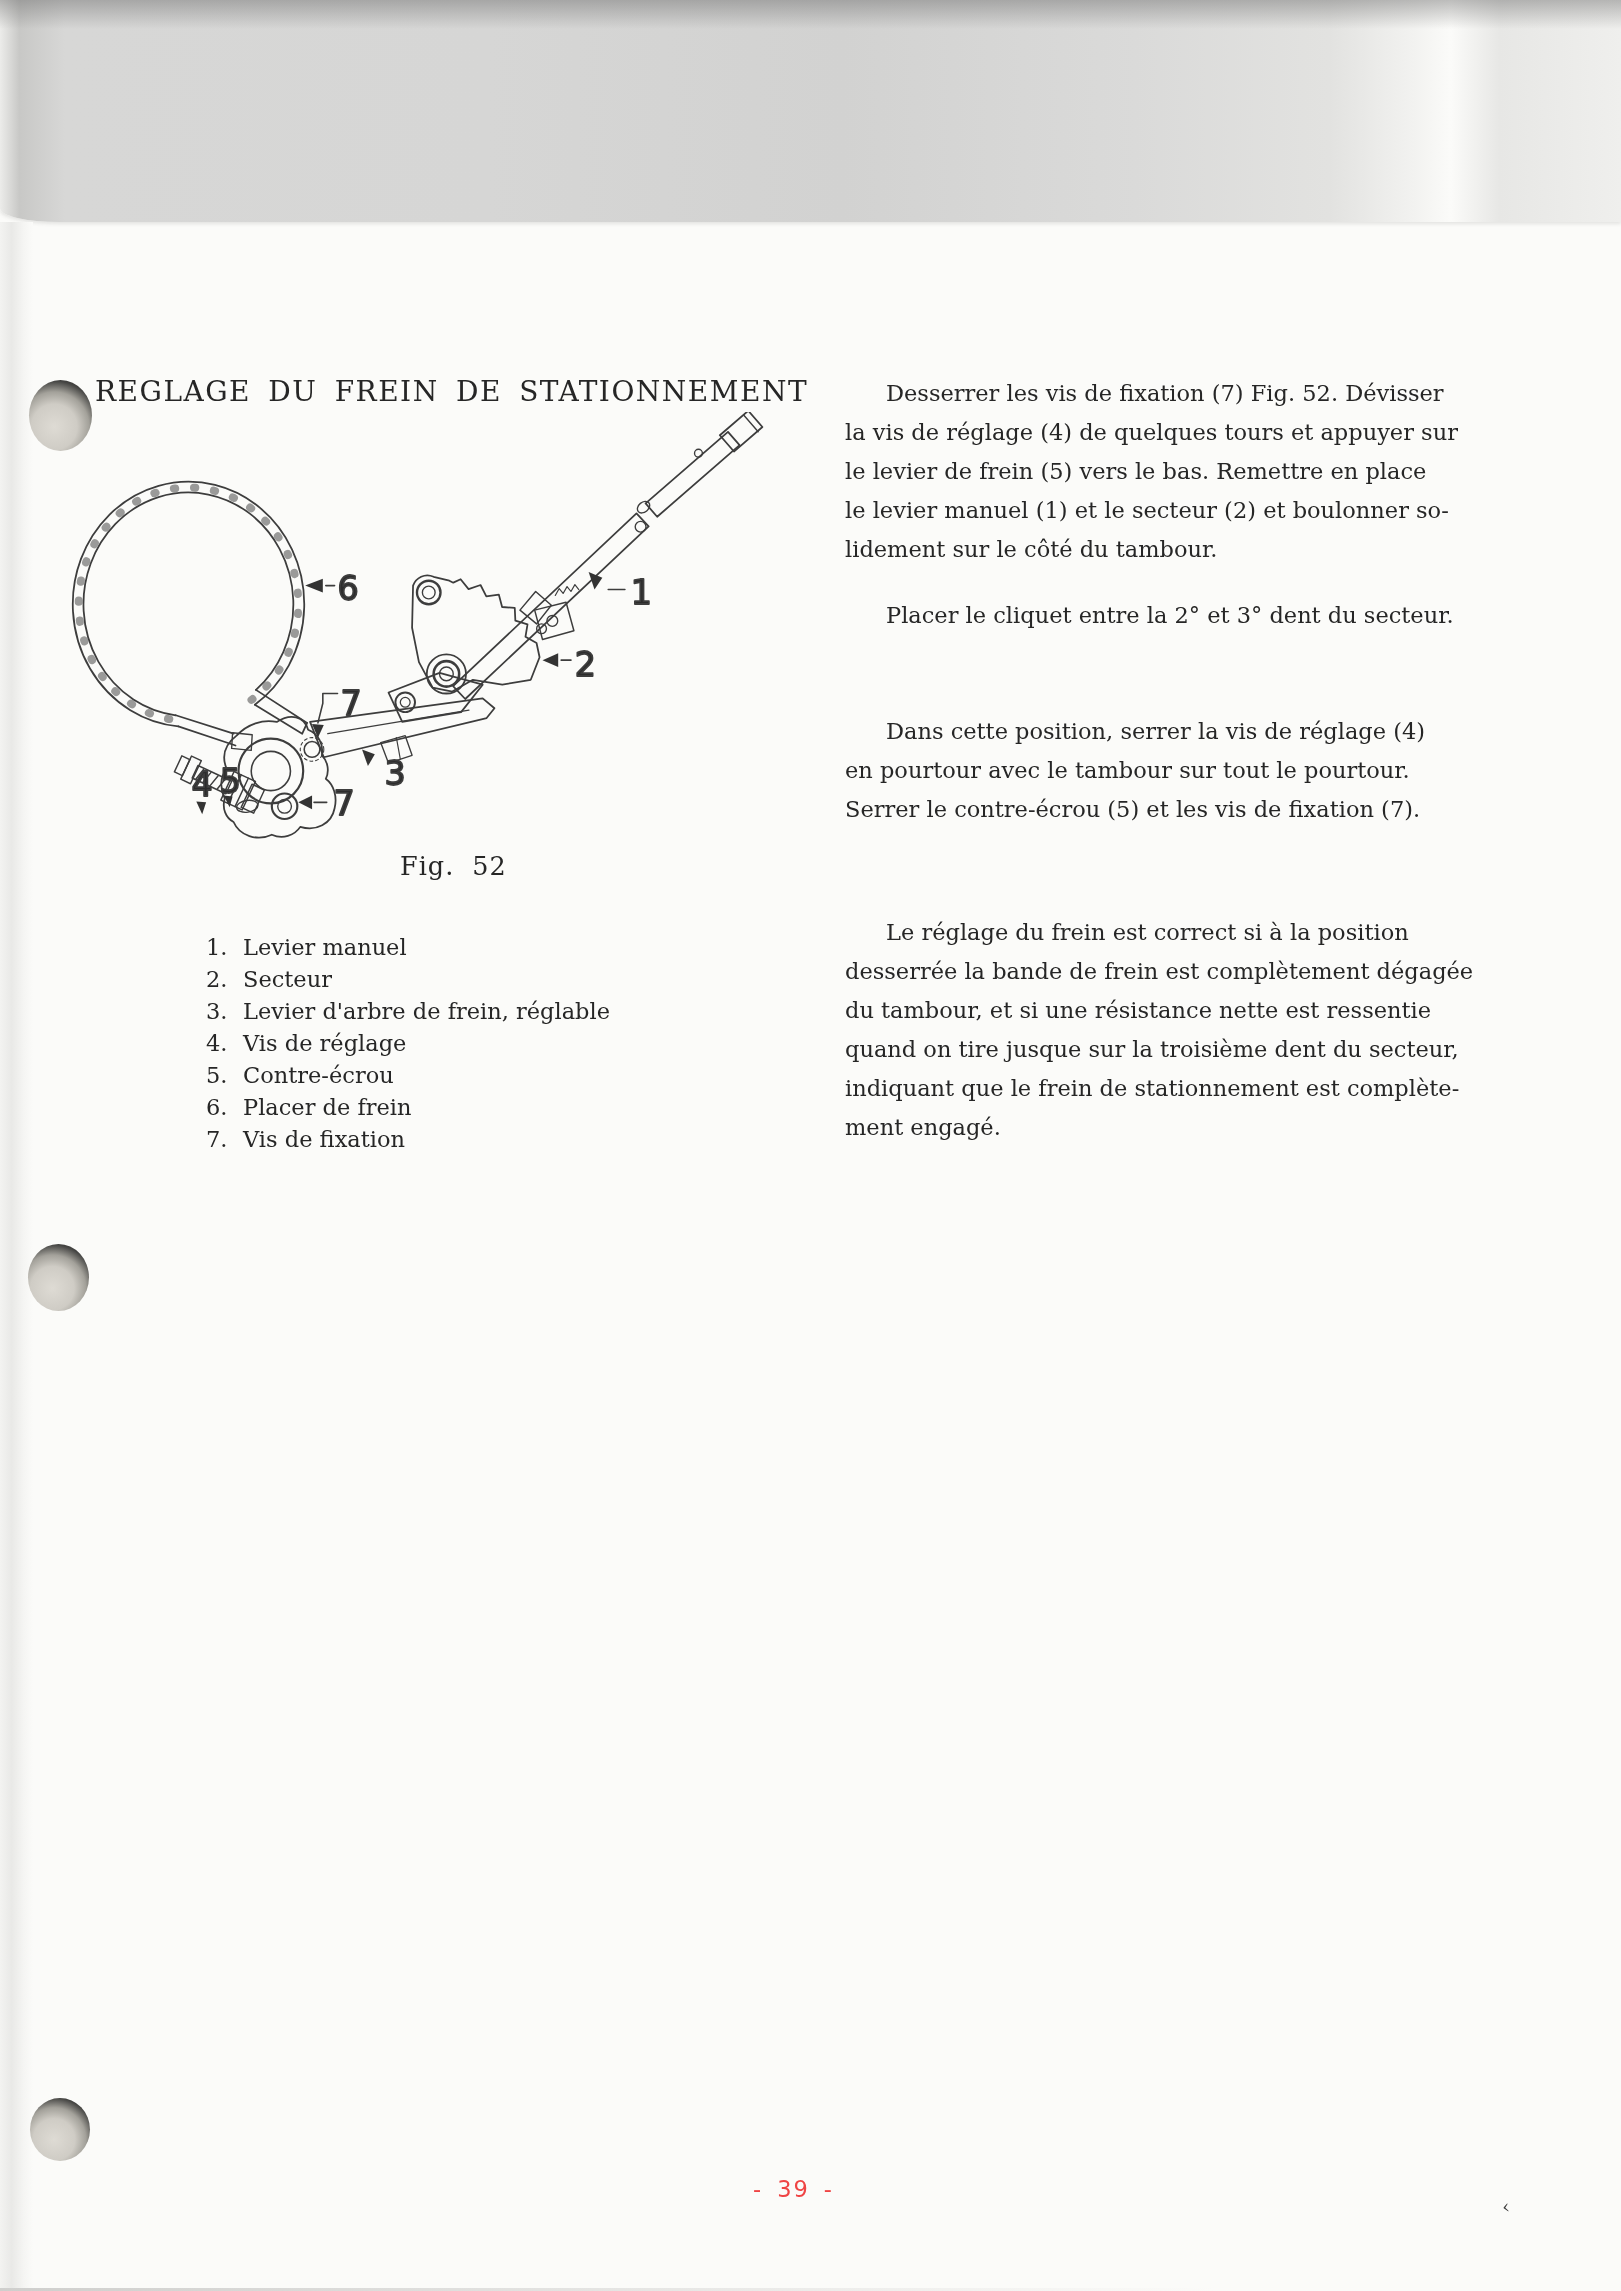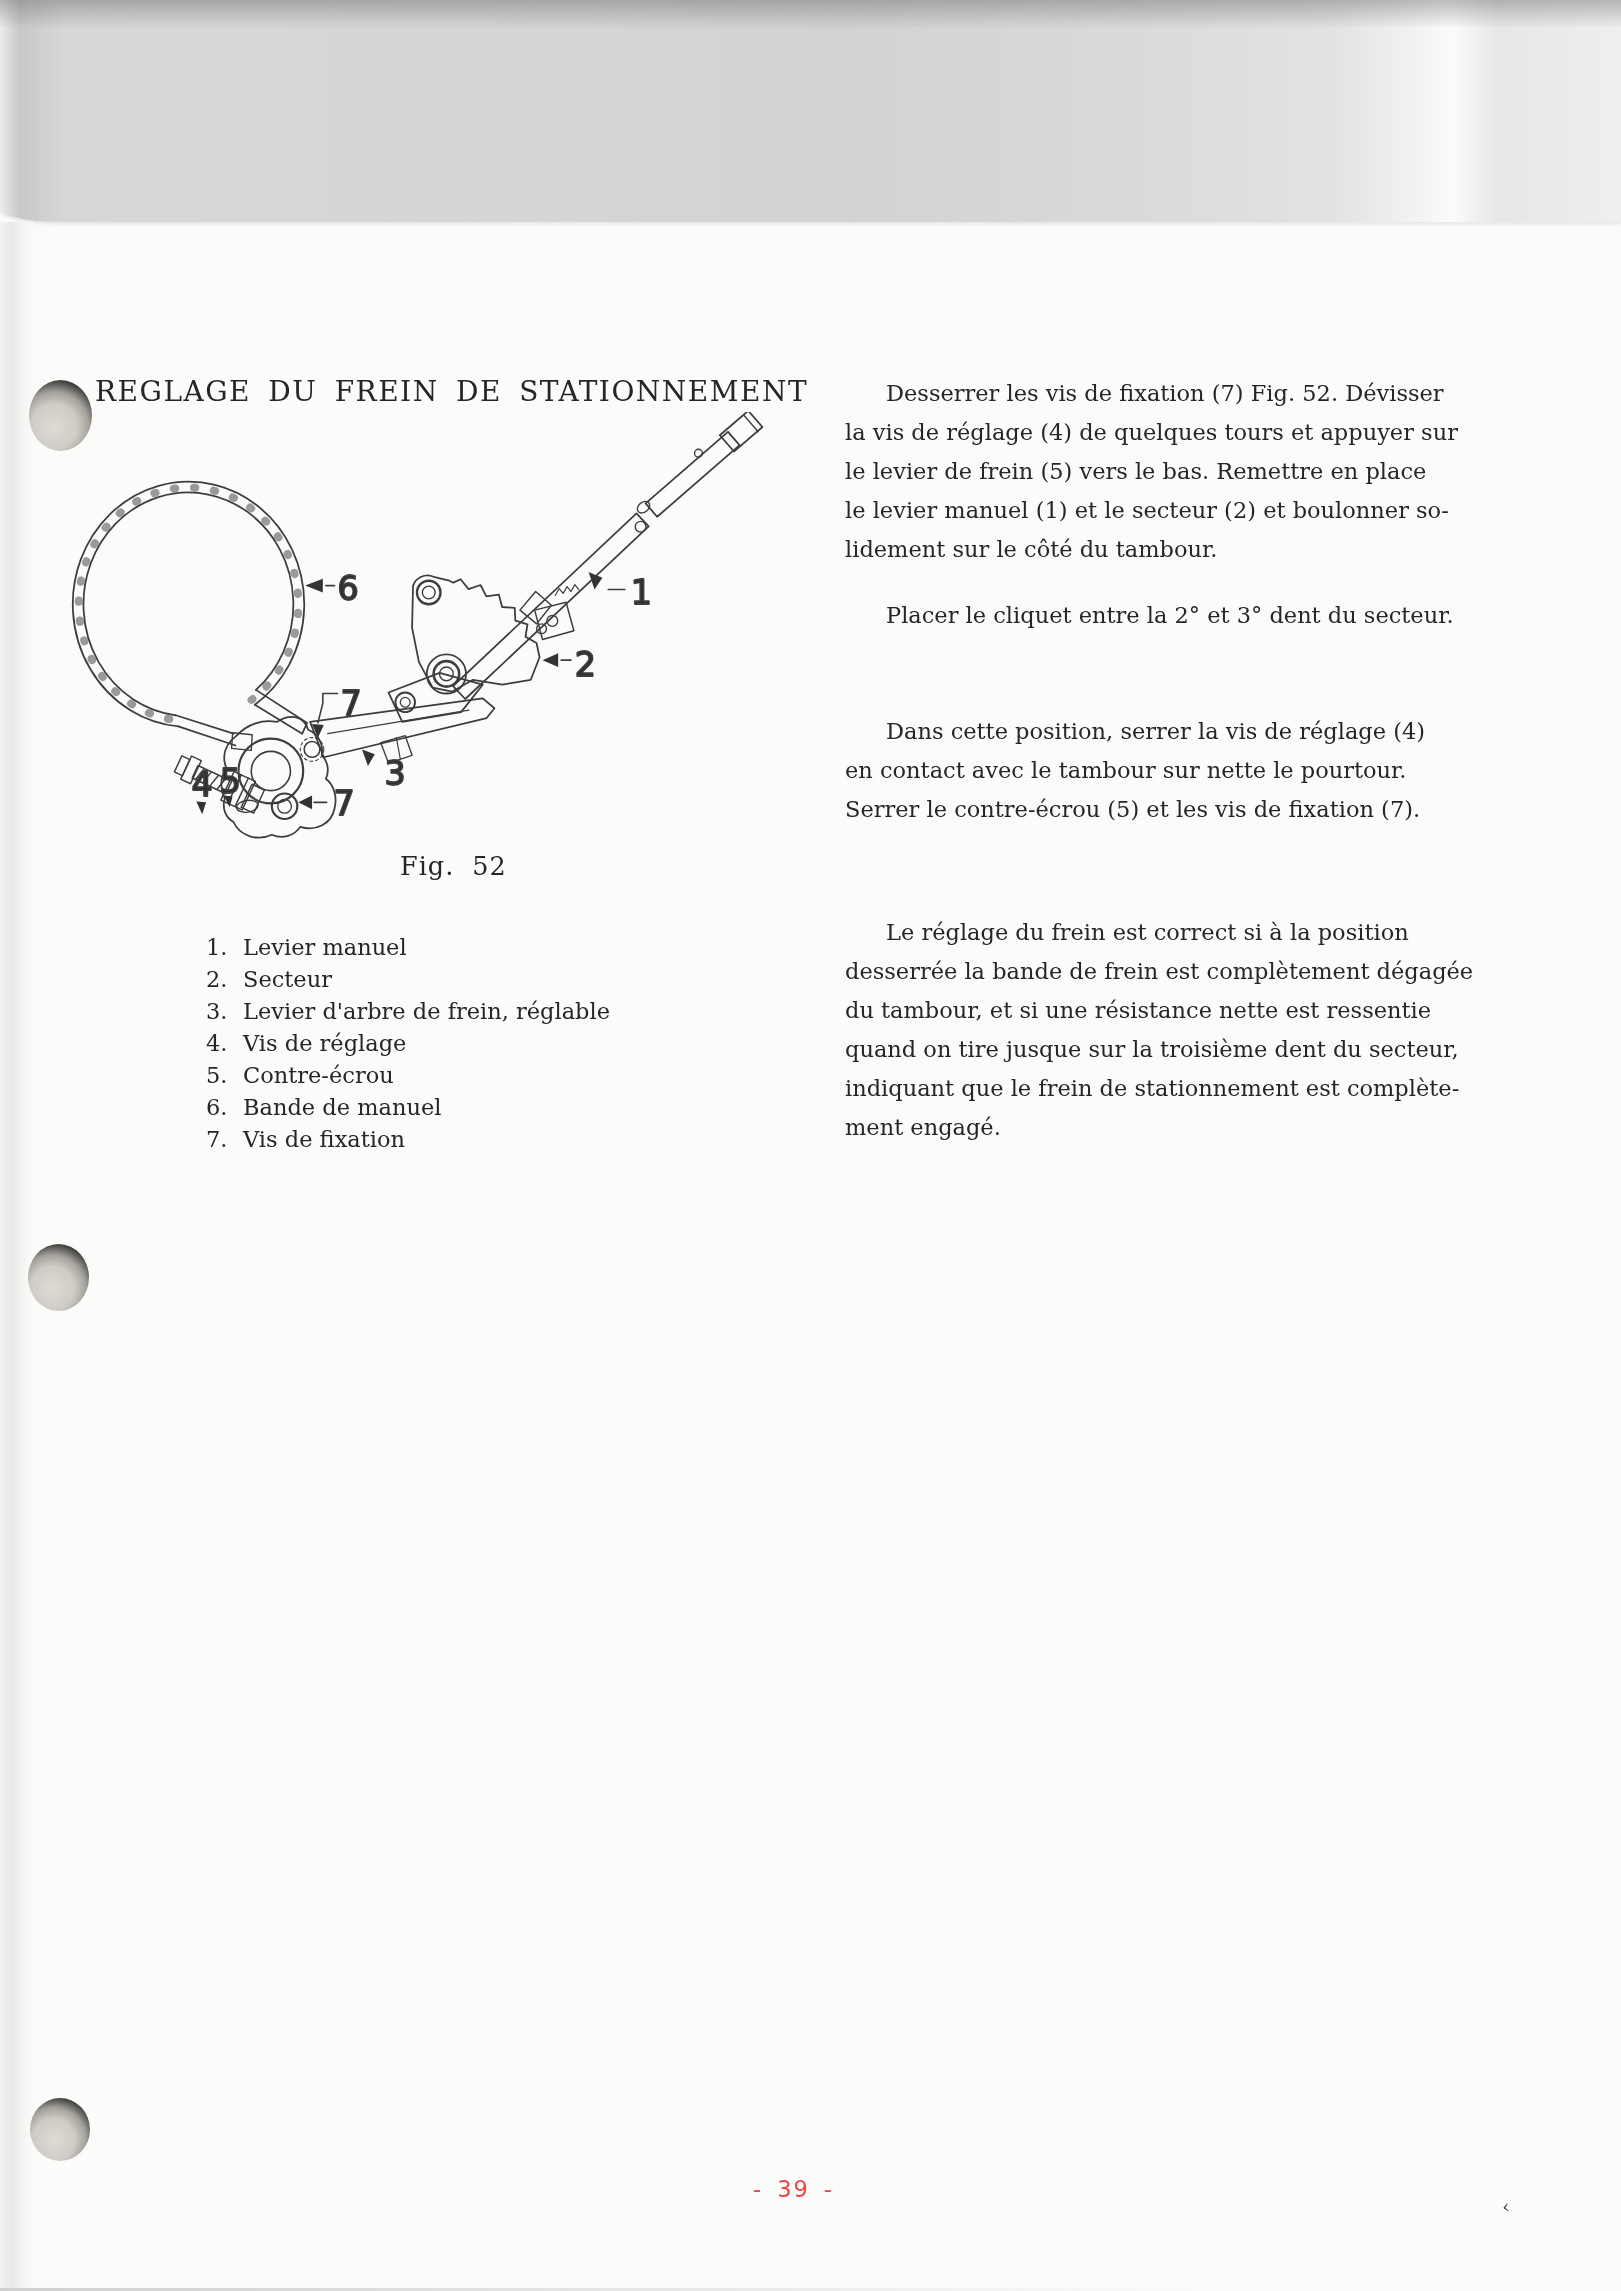--- a/index.html
+++ b/index.html
@@ -184,42 +184,42 @@
     <div class="legend-row">
       <span class="num">4.</span>
       <span class="txt">Vis de réglage</span>
     </div>
     <div class="legend-row">
       <span class="num">5.</span>
       <span class="txt">Contre-écrou</span>
     </div>
     <div class="legend-row">
       <span class="num">6.</span>
-      <span class="txt">Bande de manuel</span>
+      <span class="txt">Placer de frein</span>
     </div>
     <div class="legend-row">
       <span class="num">7.</span>
       <span class="txt">Vis de fixation</span>
     </div>
   </div>
 
   <div class="rightcol">
     <div class="para p1">
       <div class="line">Desserrer les vis de fixation (7) Fig. 52. Dévisser</div>
       <div class="line">la vis de réglage (4) de quelques tours et appuyer sur</div>
       <div class="line">le levier de frein (5) vers le bas. Remettre en place</div>
       <div class="line">le levier manuel (1) et le secteur (2) et boulonner so-</div>
       <div class="line">lidement sur le côté du tambour.</div>
     </div>
     <div class="para p2">
       <div class="line">Placer le cliquet entre la 2° et 3° dent du secteur.</div>
     </div>
     <div class="para p3">
       <div class="line">Dans cette position, serrer la vis de réglage (4)</div>
-      <div class="line">en contact avec le tambour sur nette le pourtour.</div>
+      <div class="line">en pourtour avec le tambour sur tout le pourtour.</div>
       <div class="line">Serrer le contre-écrou (5) et les vis de fixation (7).</div>
     </div>
     <div class="para p4">
       <div class="line">Le réglage du frein est correct si à la position</div>
       <div class="line">desserrée la bande de frein est complètement dégagée</div>
       <div class="line">du tambour, et si une résistance nette est ressentie</div>
       <div class="line">quand on tire jusque sur la troisième dent du secteur,</div>
       <div class="line">indiquant que le frein de stationnement est complète-</div>
       <div class="line">ment engagé.</div>
     </div>

